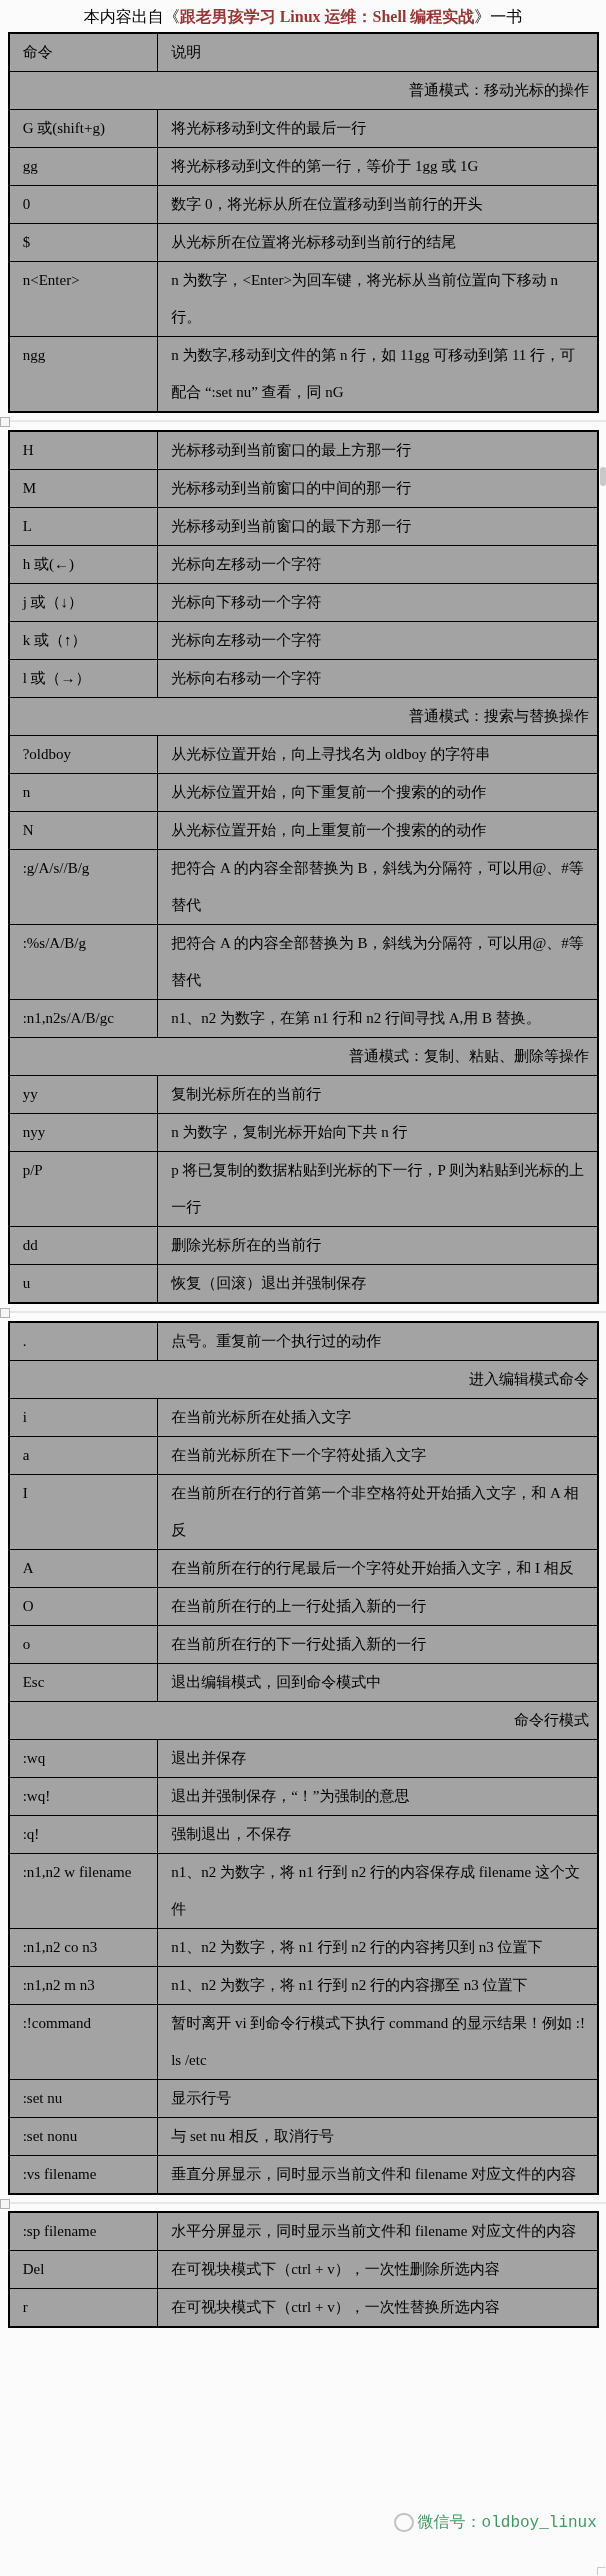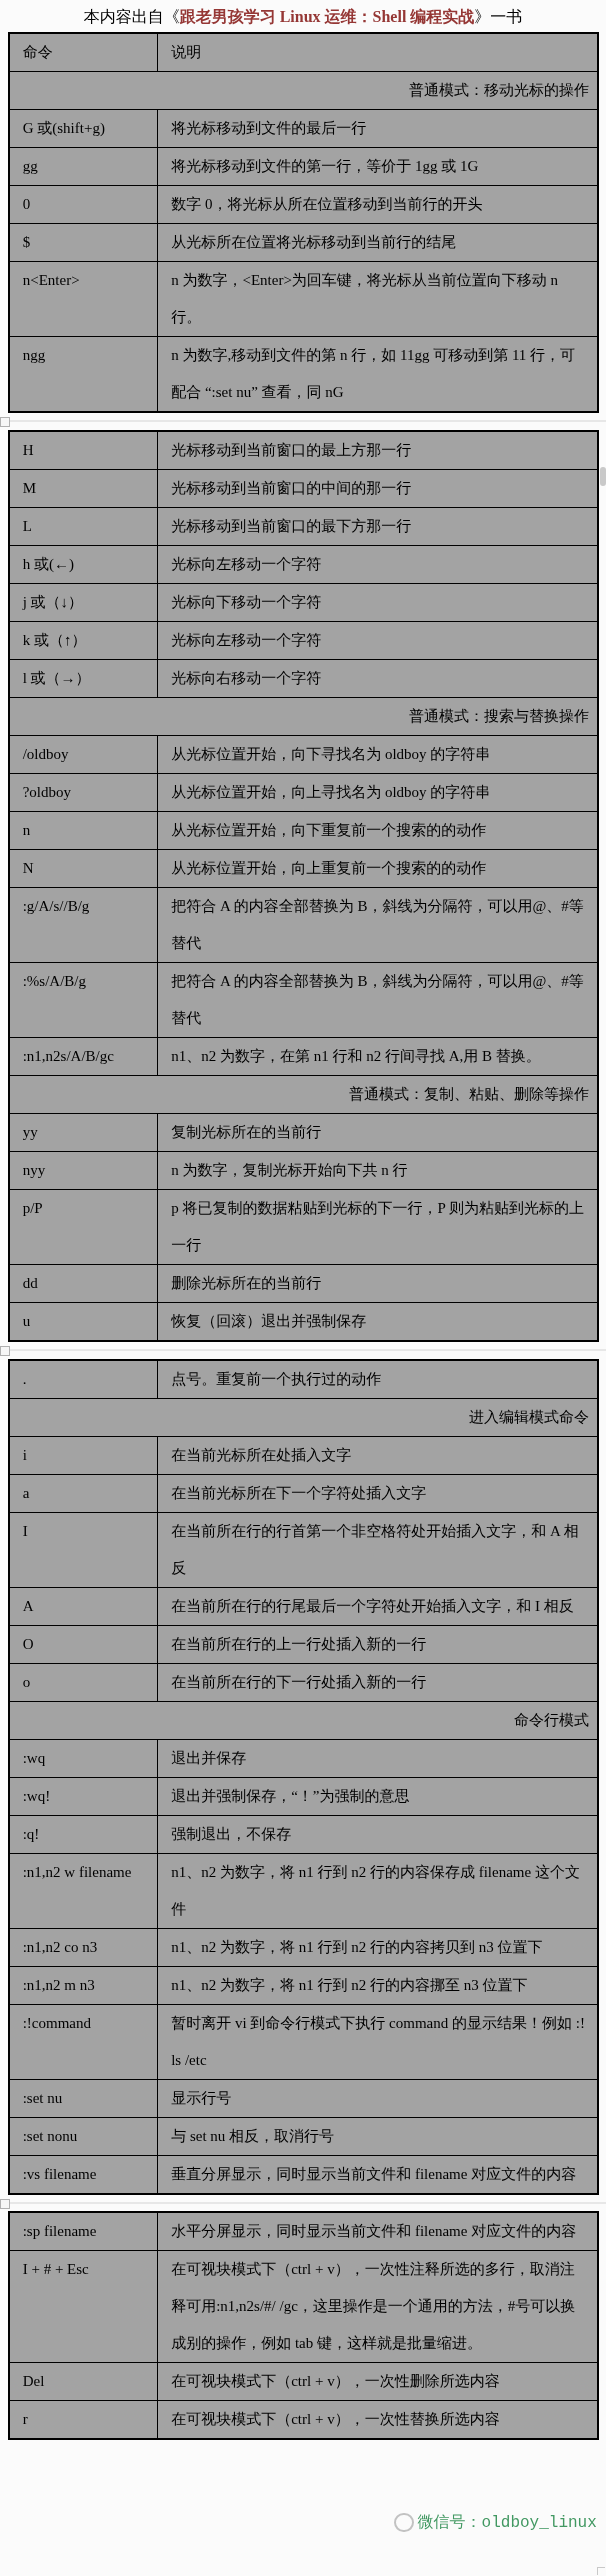--- a/index.html
+++ b/index.html
@@ -157,24 +157,20 @@
           <td>光标向左移动一个字符</td>
         </tr>
         <tr>
           <td>l 或（→）</td>
           <td>光标向右移动一个字符</td>
         </tr>
         <tr>
           <td colspan="2" class="section">普通模式：搜索与替换操作</td>
         </tr>
         <tr>
-          <td>/oldboy</td>
-          <td>从光标位置开始，向下寻找名为 oldboy 的字符串</td>
-        </tr>
-        <tr>
           <td>?oldboy</td>
           <td>从光标位置开始，向上寻找名为 oldboy 的字符串</td>
         </tr>
         <tr>
           <td>n</td>
           <td>从光标位置开始，向下重复前一个搜索的的动作</td>
         </tr>
         <tr>
           <td>N</td>
           <td>从光标位置开始，向上重复前一个搜索的的动作</td>
@@ -253,20 +249,24 @@
         </tr>
         <tr>
           <td>O</td>
           <td>在当前所在行的上一行处插入新的一行</td>
         </tr>
         <tr>
           <td>o</td>
           <td>在当前所在行的下一行处插入新的一行</td>
         </tr>
         <tr>
+          <td>Esc</td>
+          <td>退出编辑模式，回到命令模式中</td>
+        </tr>
+        <tr>
           <td colspan="2" class="section">命令行模式</td>
         </tr>
         <tr>
           <td>:wq</td>
           <td>退出并保存</td>
         </tr>
         <tr>
           <td>:wq!</td>
           <td>退出并强制保存，“！”为强制的意思</td>
         </tr>
@@ -314,24 +314,20 @@
     <colgroup>
         <col class="c-cmd">
         <col>
       </colgroup>
     <tbody>
         <tr>
           <td>:sp filename</td>
           <td>水平分屏显示，同时显示当前文件和 filename 对应文件的内容</td>
         </tr>
         <tr>
-          <td>I + # + Esc</td>
-          <td>在可视块模式下（ctrl + v），一次性注释所选的多行，取消注释可用:n1,n2s/#/ /gc，这里操作是一个通用的方法，#号可以换成别的操作，例如 tab 键，这样就是批量缩进。</td>
-        </tr>
-        <tr>
           <td>Del</td>
           <td>在可视块模式下（ctrl + v），一次性删除所选内容</td>
         </tr>
         <tr>
           <td>r</td>
           <td>在可视块模式下（ctrl + v），一次性替换所选内容</td>
         </tr>
       </tbody>
   </table>
 

